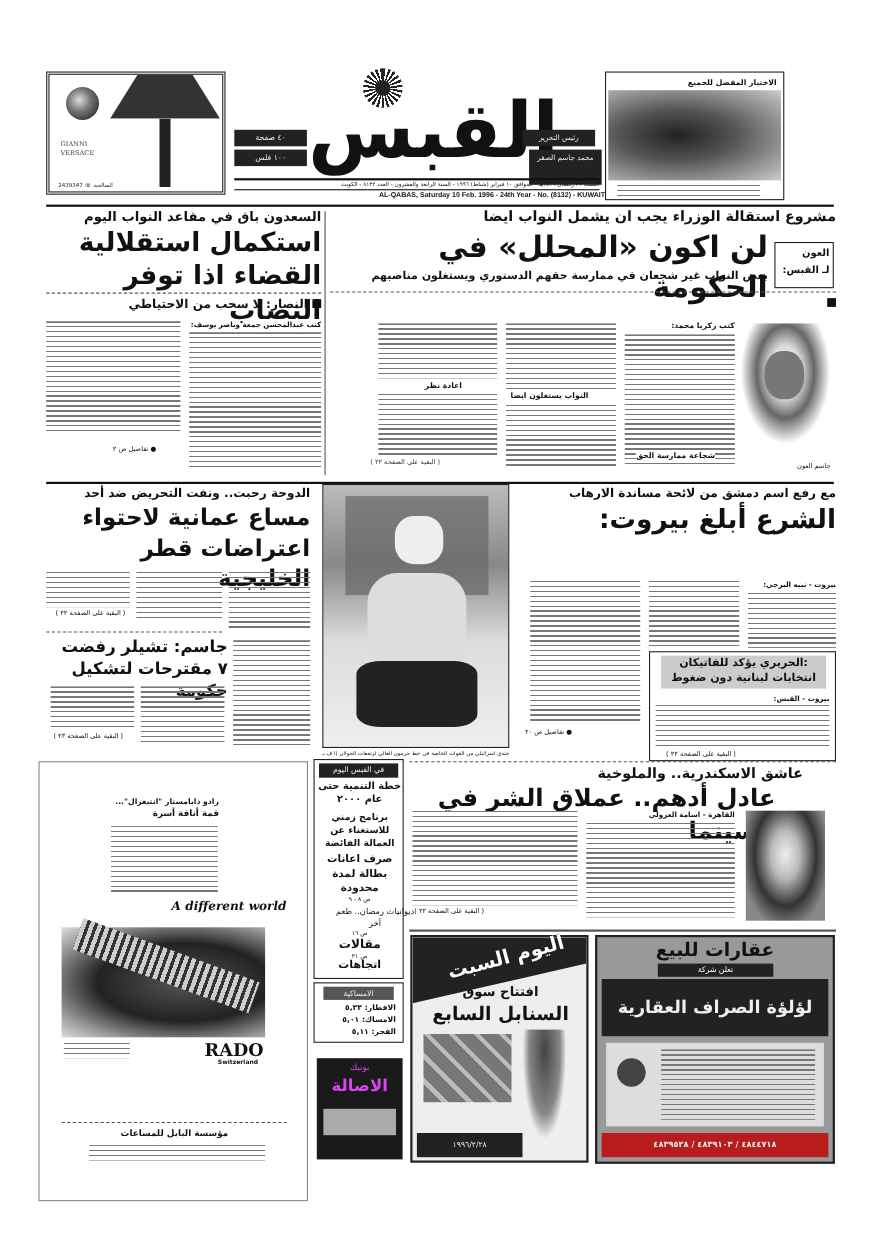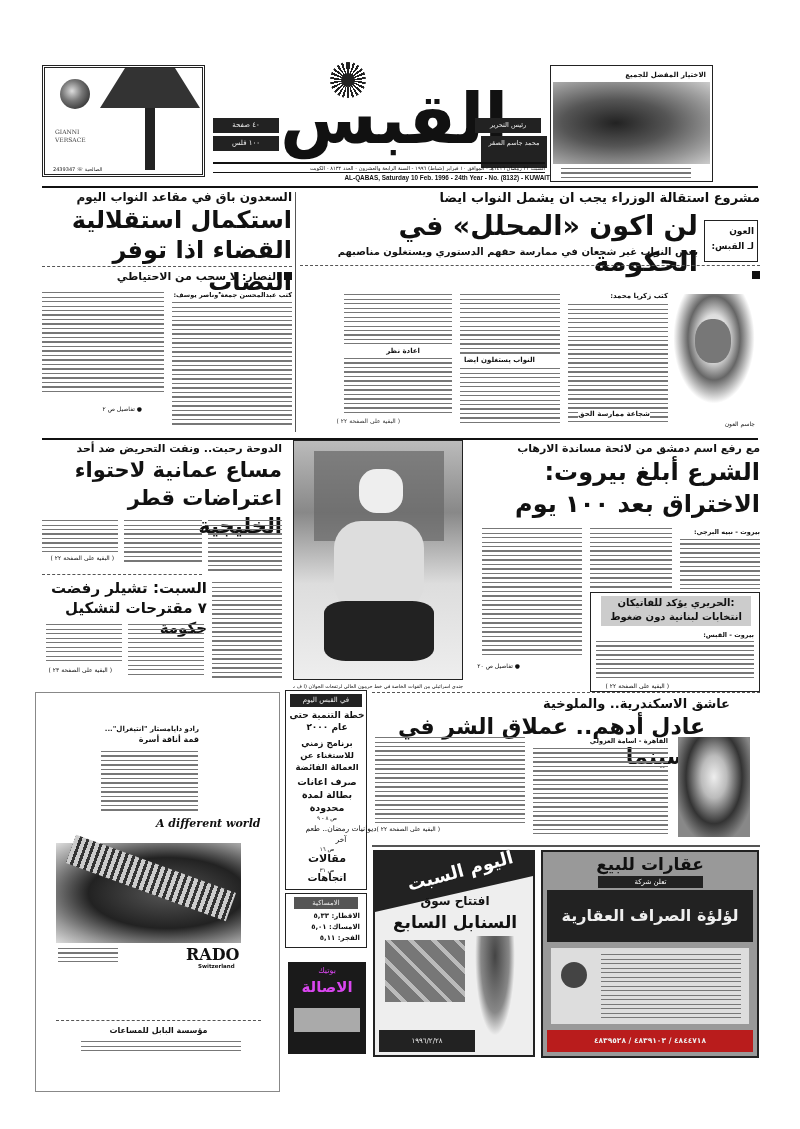--- a/index.html
+++ b/index.html
@@ -114,40 +114,39 @@
   <div class="abs rtl" style="right:0;top:14px;width:240px;font-size:21px;font-weight:bold;line-height:28px">مساع عمانية لاحتواء</div>
   <div class="abs rtl" style="right:0;top:42px;width:240px;font-size:21px;font-weight:bold;line-height:28px">اعتراضات قطر الخليجية</div>
   <div class="abs fake-lines" style="right:0;top:78px;width:74px;height:52px"></div>
   <div class="abs fake-lines" style="right:80px;top:78px;width:78px;height:44px"></div>
   <div class="abs fake-lines" style="right:164px;top:78px;width:76px;height:32px"></div>
   <div class="abs rtl" style="right:168px;top:112px;font-size:6px">( البقية على الصفحة ٢٢ )</div>
 </div>
 
 <div class="abs" style="left:42px;top:572px;width:240px;height:115px">
   <div class="abs dash" style="left:0;top:2px;width:160px"></div>
-  <div class="abs rtl" style="right:75px;top:6px;width:170px;font-size:15px;font-weight:bold;line-height:20px">السبت: تشيلر رفضت</div>
+  <div class="abs rtl" style="right:75px;top:6px;width:170px;font-size:15px;font-weight:bold;line-height:20px">جاسم: تشيلر رفضت</div>
   <div class="abs rtl" style="right:75px;top:26px;width:170px;font-size:15px;font-weight:bold;line-height:20px">٧ مقترحات لتشكيل حكومة</div>
   <div class="abs fake-lines" style="right:0;top:10px;width:70px;height:98px"></div>
   <div class="abs fake-lines" style="right:78px;top:52px;width:76px;height:52px"></div>
   <div class="abs fake-lines" style="right:160px;top:52px;width:76px;height:40px"></div>
   <div class="abs rtl" style="right:170px;top:94px;font-size:6px">( البقية على الصفحة ٢٣ )</div>
 </div>
 
 <div class="abs" style="left:293px;top:440px;width:170px;height:240px;border:1px solid #222;background:linear-gradient(to bottom,#bbb,#888 30%,#ddd 60%,#eee)">
   <div class="abs" style="left:20px;top:10px;width:130px;height:90px;background:#666;opacity:.7"></div>
   <div class="abs" style="left:65px;top:28px;width:44px;height:44px;border-radius:40%;background:#eee"></div>
   <div class="abs" style="left:40px;top:80px;width:90px;height:90px;border-radius:30%;background:#ddd"></div>
   <div class="abs" style="left:30px;top:160px;width:110px;height:60px;background:#222;border-radius:20%"></div>
 </div>
 <div class="abs rtl" style="left:293px;top:683px;width:170px;font-size:5px;white-space:nowrap;overflow:hidden">جندي اسرائيلي من القوات الخاصة في خط حرمون العالي لرتفعات الجولان (ا ف ب)</div>
 
 <div class="abs" style="left:470px;top:442px;width:290px;height:250px">
   <div class="abs rtl" style="right:0;top:0;width:290px;font-size:11px;font-weight:bold">مع رفع اسم دمشق من لائحة مساندة الارهاب</div>
   <div class="abs rtl" style="right:0;top:14px;width:290px;font-size:24px;font-weight:bold;line-height:32px">الشرع أبلغ بيروت:</div>
-  <div class="abs rtl" style="right:0;top:46px;width:290px;font-size:24px;font-weight:bold;line-height:32px">الاختراق بعد ١٠٠ يوم</div>
   <div class="abs rtl hl" style="right:0;top:86px;font-size:6.5px">بيروت - نبيه البرجي:</div>
   <div class="abs fake-lines" style="right:0;top:97px;width:80px;height:50px"></div>
   <div class="abs fake-lines" style="right:88px;top:86px;width:82px;height:62px"></div>
   <div class="abs fake-lines" style="right:178px;top:86px;width:100px;height:130px"></div>
   <div class="abs rtl" style="right:240px;top:220px;font-size:6px">
     <span>● </span><span>تفاصيل ص ٢٠</span>
   </div>
 
   <div class="abs boxline" style="right:0;top:150px;width:170px;height:100px">
     <div class="abs ctr" style="left:10px;top:3px;width:150px;height:30px;background:#ccc">

